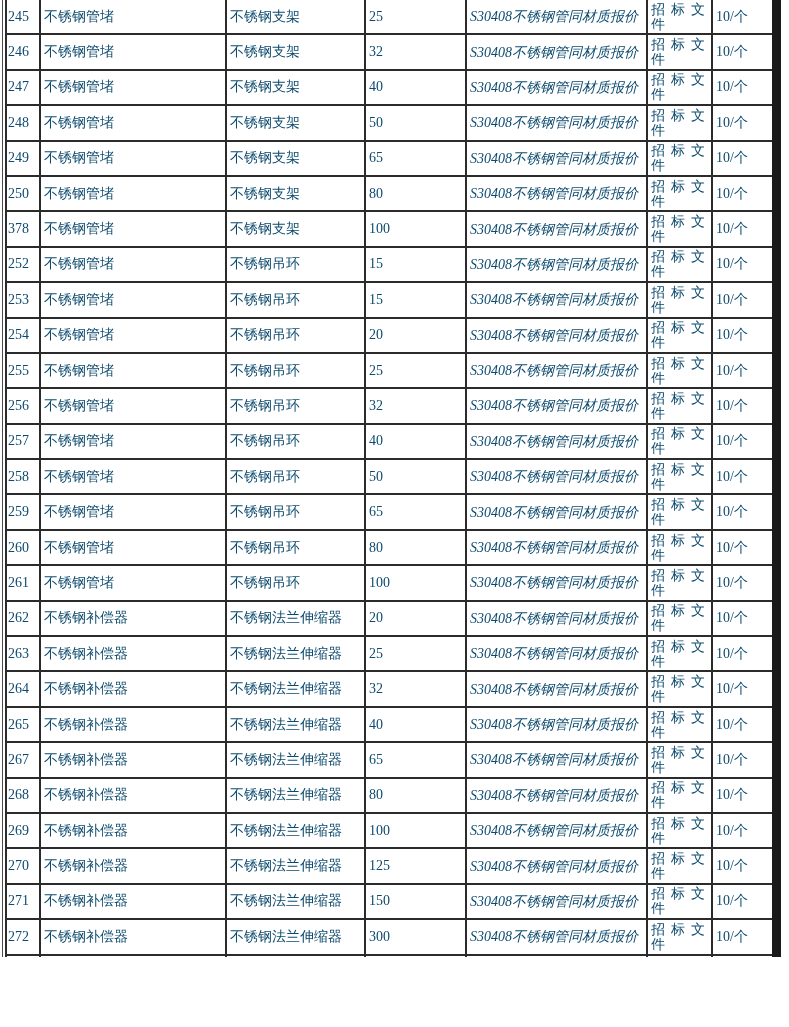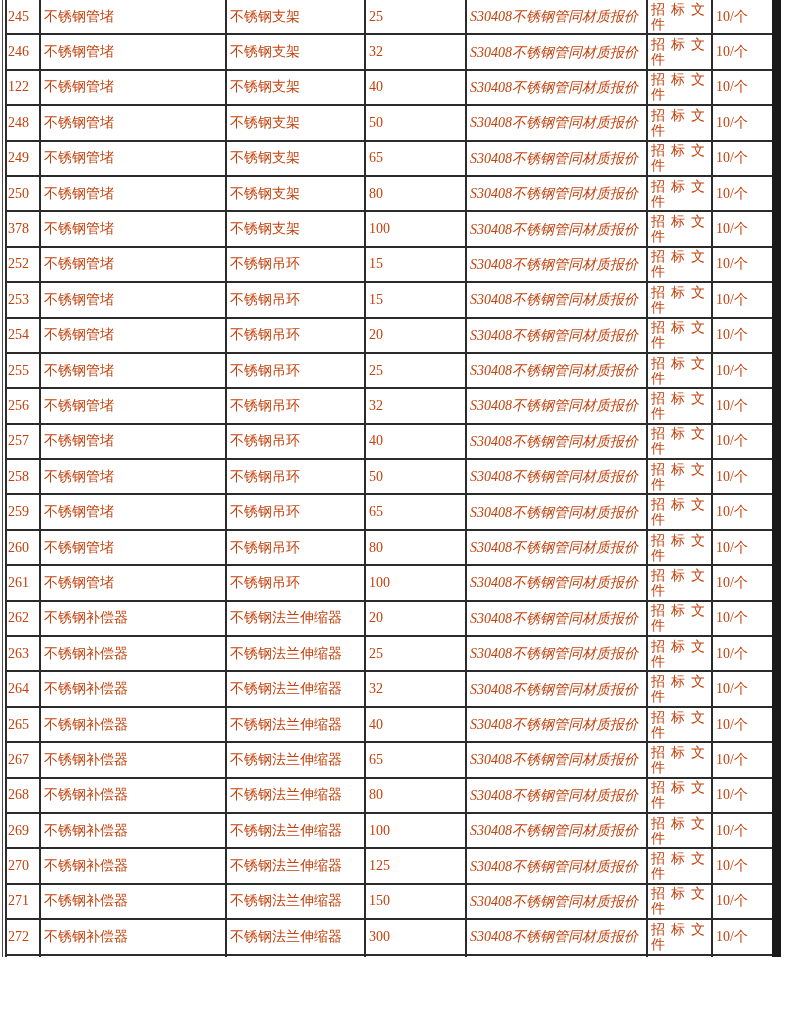--- a/index.html
+++ b/index.html
@@ -1,21 +1,21 @@
 <!DOCTYPE html>
 <html><head>
 <meta charset="utf-8">
 <style>
   html,body{margin:0;padding:0;background:#ffffff;}
   .page{
     position:relative;
     width:789px;height:957px;
     overflow:hidden;
     background:#ffffff;
-    color:#c2410c;
+    color:#0c4a6e;
     font-family:"Liberation Serif","DejaVu Serif",serif;
   }
   .left-rule{
     position:absolute;left:2px;top:0;width:1px;height:100%;
     background:#4a4a4a;
   }
   .right-rule{
     position:absolute;left:772px;top:0;width:9px;height:100%;
     background:#1a1a1a;
   }
@@ -43,20 +43,21 @@
     text-justify:inter-character;
     padding-right:3px;
     font-style:italic;
   }
   td.c-src{
     white-space:normal;
     line-height:15px;
     text-align:justify;
     text-justify:inter-character;
     padding-right:6px;
+    border-radius:15px;
   }
 </style>
 </head>
 <body>
 
 <div class="page">
   <div class="left-rule"></div>
 
   <table class="spec-table">
     <colgroup>
@@ -81,21 +82,21 @@
         <tr>
     <td class="c-no">246</td>
     <td class="c-name">不锈钢管堵</td>
     <td class="c-spec">不锈钢支架</td>
     <td class="c-size">32</td>
     <td class="c-desc">S30408不锈钢管同材质报价</td>
     <td class="c-src">招标文件</td>
     <td class="c-qty">10/个</td>
   </tr>
         <tr>
-    <td class="c-no">122</td>
+    <td class="c-no">247</td>
     <td class="c-name">不锈钢管堵</td>
     <td class="c-spec">不锈钢支架</td>
     <td class="c-size">40</td>
     <td class="c-desc">S30408不锈钢管同材质报价</td>
     <td class="c-src">招标文件</td>
     <td class="c-qty">10/个</td>
   </tr>
         <tr>
     <td class="c-no">248</td>
     <td class="c-name">不锈钢管堵</td>

